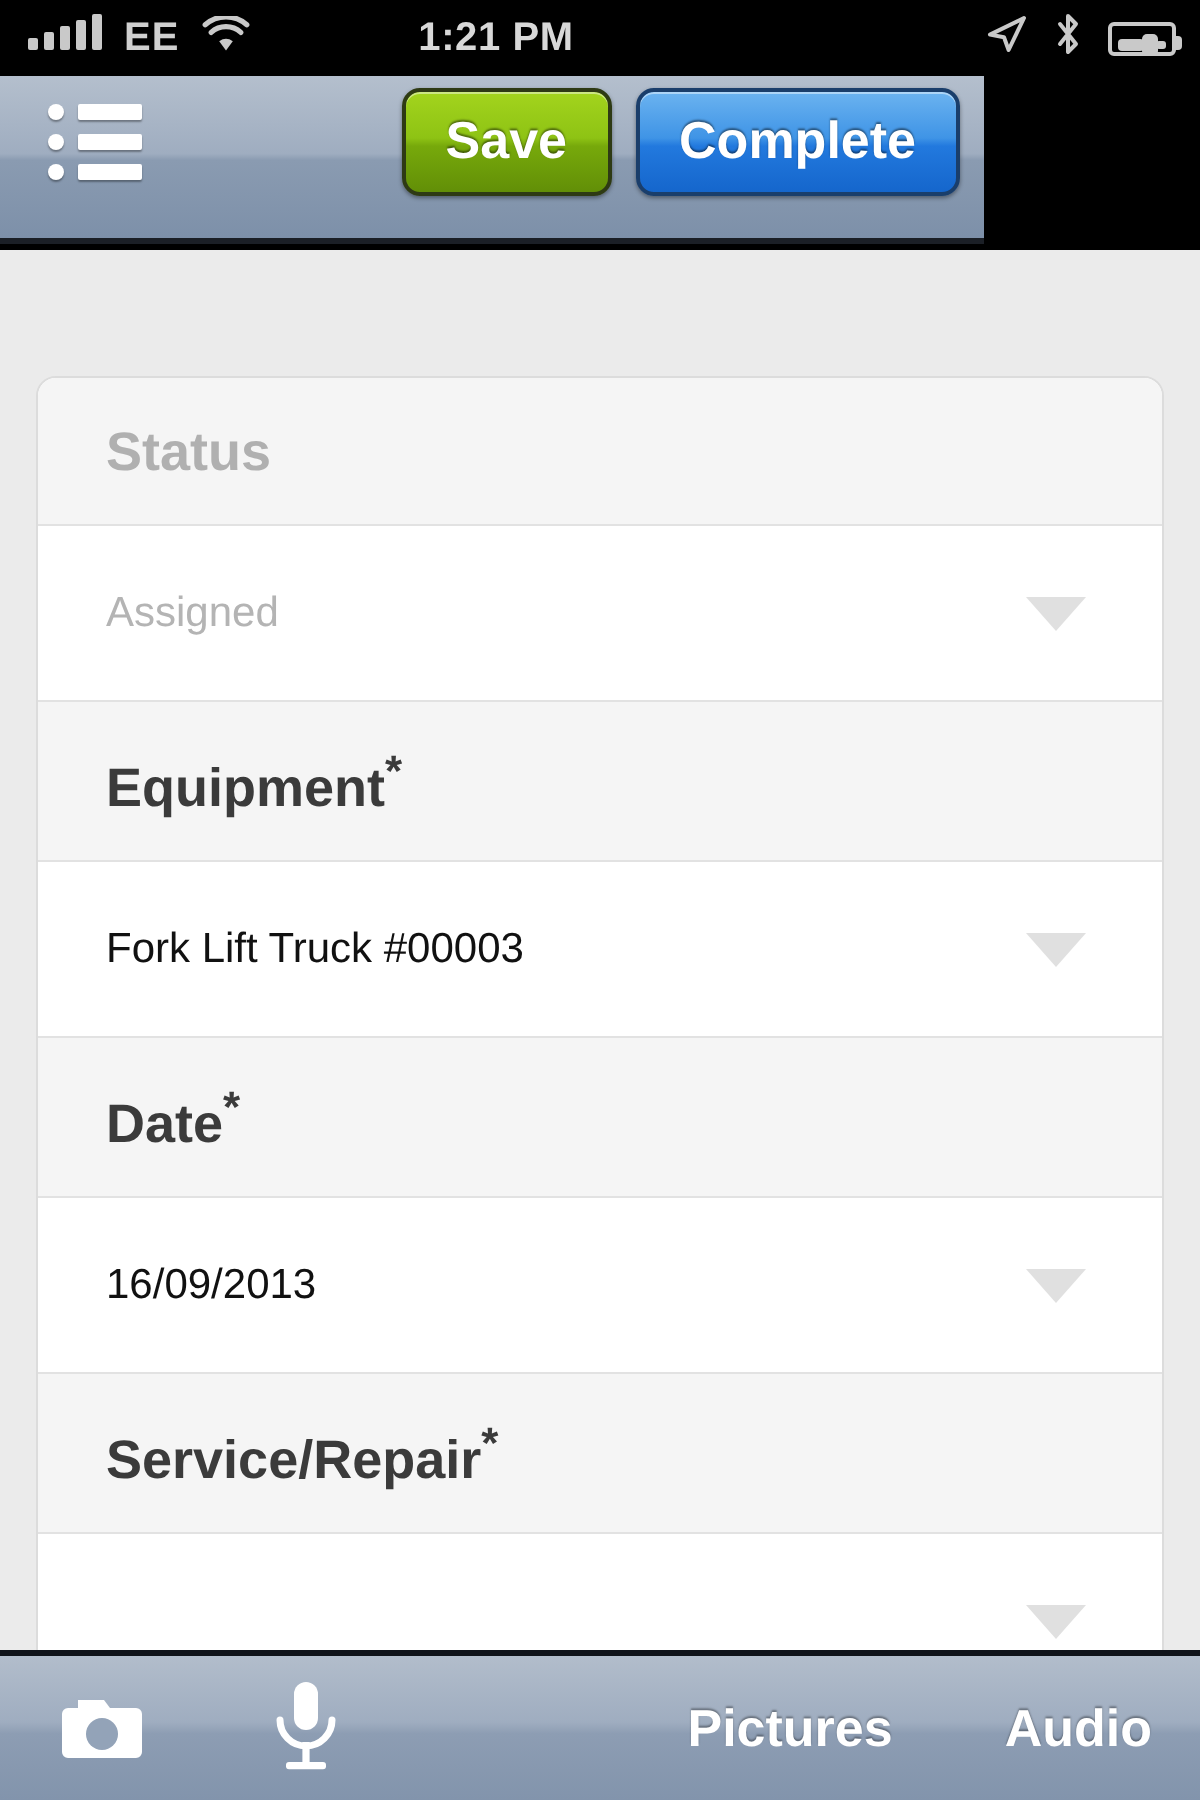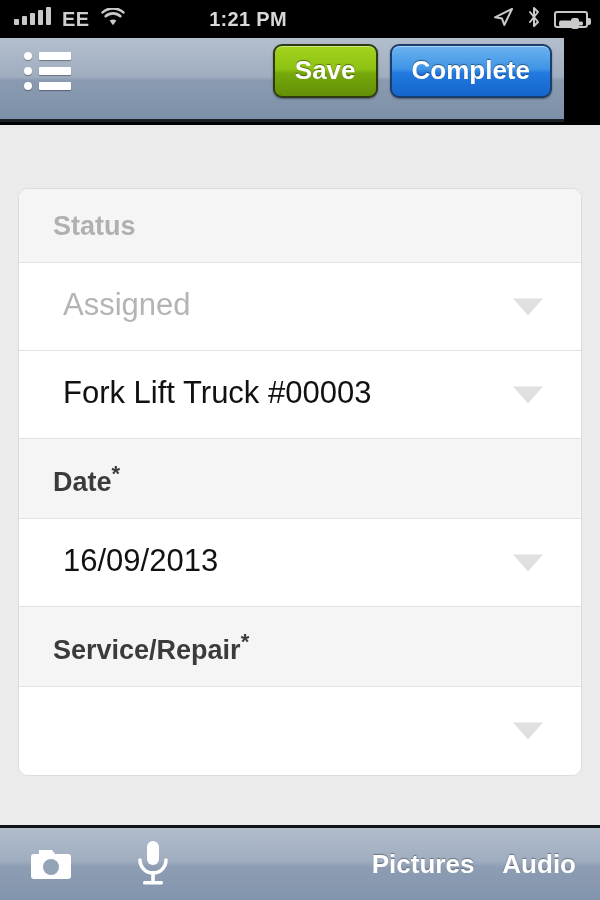--- a/index.html
+++ b/index.html
@@ -39,21 +39,21 @@
     border:2px solid #c9c9c9; border-radius:3px;
   }
   .battery:after{
     content:""; position:absolute; right:-5px; top:5px;
     width:3px; height:7px; background:#c9c9c9; border-radius:0 2px 2px 0;
   }
   .plug{ position:absolute; left:3px; top:2px; }
 
   
   .navbar{
-    position:absolute; top:38px; left:0; width:564px; height:84px;
+    position:absolute; top:38px; left:0; width:492px; height:84px;
     background:linear-gradient(to bottom,#b4bfcd 0%, #9fadc0 48%, #8a9bb1 52%, #7d90a9 100%);
     border-bottom:3px solid #1b1f26;
     display:flex; align-items:center; justify-content:space-between;
     padding:0 12px 16px 24px;
     gap:32px;
   }
   .menu-icon{
     width:56px; height:44px;
     display:flex; flex-direction:column; justify-content:center; gap:7px;
     cursor:pointer;
@@ -97,46 +97,46 @@
     background:#f5f5f5;
     padding:22px 0 20px 34px;
     font-size:27px; font-weight:bold; color:#3b3b3b;
     border-bottom:1px solid #e2e2e2;
   }
   .field-label.muted{ color:#b0b0b0; }
   .field-label .req{ font-size:22px; vertical-align:super; font-weight:bold; }
   .field-value{
     position:relative;
     background:#fff;
-    padding:24px 60px 24px 44px;
-    font-size:31px; color:#111;
+    padding:24px 60px 24px 34px;
+    font-size:21px; color:#111;
     border-bottom:1px solid #e2e2e2;
     min-height:88px;
-    display:flex; 
+    display:flex; align-items:center;
     cursor:pointer;
   }
   .field-value.muted{ color:#b4b4b4; }
   .field-value:last-child{ border-bottom:none; }
   .caret{
     position:absolute; right:38px; top:50%; transform:translateY(-50%);
     width:0; height:0;
     border-left:15px solid transparent;
     border-right:15px solid transparent;
     border-top:17px solid #e0e0e0;
   }
 
   
   .toolbar{
     position:absolute; bottom:0; left:0; width:600px; height:75px;
     background:linear-gradient(to bottom,#b2bdcb 0%, #9fadc0 46%, #8d9db3 54%, #8294ac 100%);
     border-top:3px solid #11141a;
     display:flex; align-items:center; padding:0 24px;
   }
   .tb-left{ display:flex; align-items:center; gap:60px; }
-  .tb-right{ margin-left:auto; display:flex; align-items:center; gap:28px; }
+  .tb-right{ margin-left:auto; display:flex; align-items:center; gap:56px; }
   .tb-text{
     font-size:26px; font-weight:bold; color:#fff;
     text-shadow:0 -1px 1px rgba(0,0,0,.35); cursor:pointer;
   }
   .icon-btn{ cursor:pointer; display:flex; align-items:center; justify-content:center; }
 </style>
 </head>
 <body>
 
 <div id="screen">
@@ -208,20 +208,23 @@
     <div class="card">
 
       <div class="field-label muted">
         <span>Status</span>
       </div>
       <div class="field-value muted">
         <span>Assigned</span>
         <span class="caret"></span>
       </div>
 
+      <div class="field-label">
+        <span>Equipment</span><span class="req">*</span>
+      </div>
       <div class="field-value">
         <span>Fork Lift Truck #00003</span>
         <span class="caret"></span>
       </div>
 
       <div class="field-label">
         <span>Date</span><span class="req">*</span>
       </div>
       <div class="field-value">
         <span>16/09/2013</span>

